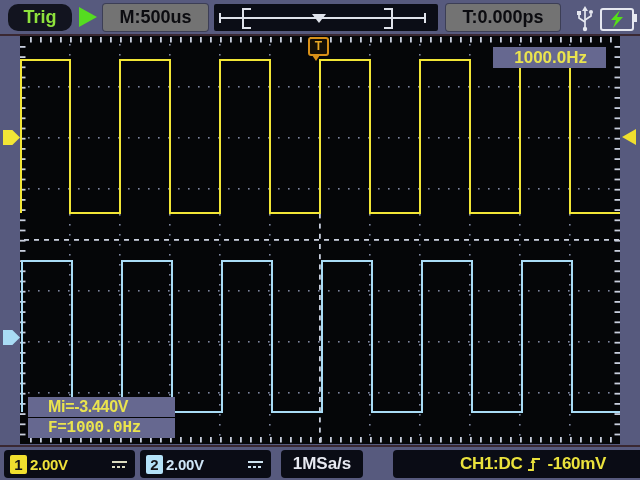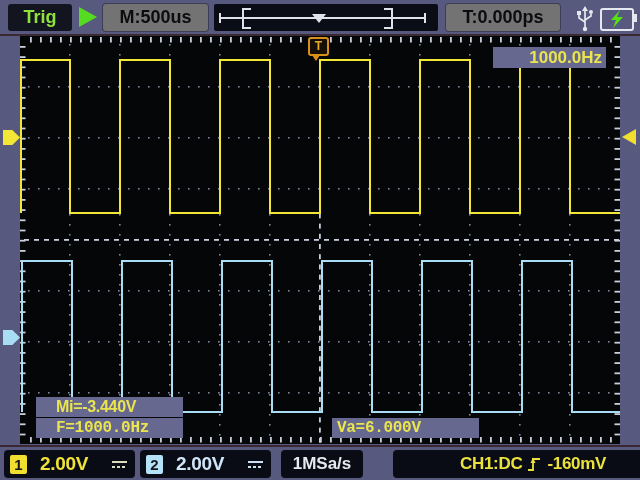--- a/index.html
+++ b/index.html
@@ -4,21 +4,21 @@
 <style>
   html,body{margin:0;padding:0;}
   body{width:640px;height:480px;overflow:hidden;background:#575a7e;
        font-family:"Liberation Sans",sans-serif;-webkit-font-smoothing:none;}
   .scope{position:relative;width:640px;height:480px;background:#575a7e;}
 
   
   .sep{position:absolute;left:0;width:640px;height:2px;background:#3a2832;}
   .sep.top{top:34px;} .sep.bottom{top:445px;}
   .trig-box{position:absolute;left:8px;top:4px;width:64px;height:27px;background:#12141f;
-            border-radius:3px;color:#8ee23c;font-size:18px;font-weight:bold;
+            border-radius:10px;color:#8ee23c;font-size:18px;font-weight:bold;
             display:flex;align-items:center;justify-content:center;}
   .play-tri{position:absolute;left:79px;top:7px;width:0;height:0;
             border-top:10px solid transparent;border-bottom:10px solid transparent;
             border-left:18px solid #55dc20;}
   .lightbox{position:absolute;top:4px;height:27px;background:#737373;border-radius:3px;
             color:#0c0c10;font-size:18px;font-weight:bold;display:flex;align-items:center;
             justify-content:center;box-shadow:0 0 0 1px #3c3e55;}
   .m-box{left:103px;width:105px;}
   .t-box{left:446px;width:114px;}
   .hpos{position:absolute;left:214px;top:4px;width:224px;height:27px;background:#0b0d16;border-radius:2px;}
@@ -34,26 +34,26 @@
   .battery{position:absolute;left:600px;top:8px;width:30px;height:19px;
            border:2px solid #e6e8f0;border-radius:3px;}
   .battery .nub{position:absolute;right:-5px;top:4px;width:3px;height:8px;background:#e6e8f0;}
   .battery svg{position:absolute;left:4px;top:-1px;}
 
   
   .screen{position:absolute;left:20px;top:36px;width:600px;height:408px;background:#050608;}
   .screen svg{position:absolute;left:0;top:0;}
   .freq-box{position:absolute;left:473px;top:11px;width:113px;height:21px;background:#666890;
             color:#eae44e;font-size:17px;font-weight:bold;display:flex;align-items:center;
-            justify-content:flex-end;padding-right:4px;box-sizing:border-box;}
+            justify-content:flex-end;padding-right:19px;box-sizing:border-box;}
   .meas{position:absolute;height:20px;width:147px;background:#666890;color:#eae44e;
         font-size:16px;font-weight:bold;line-height:20px;padding-left:5px;box-sizing:border-box;
         white-space:nowrap;letter-spacing:-0.3px;}
   .r1{top:361px;} .r2{top:382px;font-family:Liberation Mono, monospace;}
-  .c1{left:16px;padding-left:20px;} .c2{left:160px;} .c3{left:312px;}
+  .c1{left:8px;padding-left:20px;} .c2{left:160px;} .c3{left:312px;}
 
   
   .tpos{position:absolute;left:288px;top:1px;width:17px;height:15px;border:2px solid #d89018;
         border-radius:3px;background:#150f05;color:#e8a826;font-size:12px;font-weight:bold;
         text-align:center;line-height:14px;}
   .tpos-tail{position:absolute;left:292px;top:19px;width:0;height:0;
              border-left:4px solid transparent;border-right:4px solid transparent;
              border-top:6px solid #d89018;}
 
   
@@ -63,21 +63,21 @@
   .trigmark{position:absolute;left:622px;top:129px;width:14px;height:16px;
             clip-path:polygon(100% 0,100% 100%,0 50%);background:#f0df2e;}
 
   
   .bbox{position:absolute;top:450px;height:28px;background:#0a0c15;border-radius:4px;
         display:flex;align-items:center;box-sizing:border-box;}
   .ch-box{width:131px;padding:0 8px 0 6px;}
   .ch1-box{left:4px;} .ch2-box{left:140px;}
   .badge{width:17px;height:19px;border-radius:2px;color:#15151a;font-size:15px;font-weight:bold;
          text-align:center;line-height:19px;flex:none;}
-  .scale{font-size:19px;font-weight:bold;margin-left:13px;letter-spacing:-0.3px;}
+  .scale{font-size:15px;font-weight:bold;margin-left:3px;letter-spacing:-0.3px;}
   .coupling{margin-left:auto;width:15px;flex:none;}
   .coupling .solid{display:block;height:2px;width:100%;}
   .coupling .dash{display:block;margin-top:3px;height:2px;width:100%;
        background:linear-gradient(to right,currentColor 0 3px,transparent 3px 5px,currentColor 5px 8px,
        transparent 8px 10px,currentColor 10px 13px,transparent 13px 15px);}
   .sample-box{left:281px;width:82px;justify-content:center;color:#e8eaf2;
               font-size:17px;font-weight:bold;}
   .trig-info{left:393px;width:280px;color:#eae23c;font-size:17px;font-weight:bold;
              justify-content:center;gap:5px;letter-spacing:-0.3px;}
 </style>
@@ -1183,21 +1183,20 @@
         <polyline points="2,376 2,225 52,225 52,376 102,376 102,225 152,225 152,376 202,376 202,225 252,225 252,376 302,376 302,225 352,225 352,376 402,376 402,225 452,225 452,376 502,376 502,225 552,225 552,376 600,376" fill="none" stroke="#a9dcf5" stroke-width="2"></polyline>
       </svg>
 
     <div class="tpos">T</div>
     <div class="tpos-tail"></div>
 
     <div class="freq-box">1000.0Hz</div>
 
     <div class="meas r1 c1">Mi=-3.440V</div>
     <div class="meas r2 c1">F=1000.0Hz</div>
-    <div class="meas r2 c3">Va=6.000V</div>
   </div>
 
   <div class="chmark ch1mark">
     <div class="shape" style="background:#f2e636"></div>
   </div>
   <div class="chmark ch2mark">
     <div class="shape" style="background:#a9dcf5"></div>
   </div>
   <div class="trigmark"></div>
 

